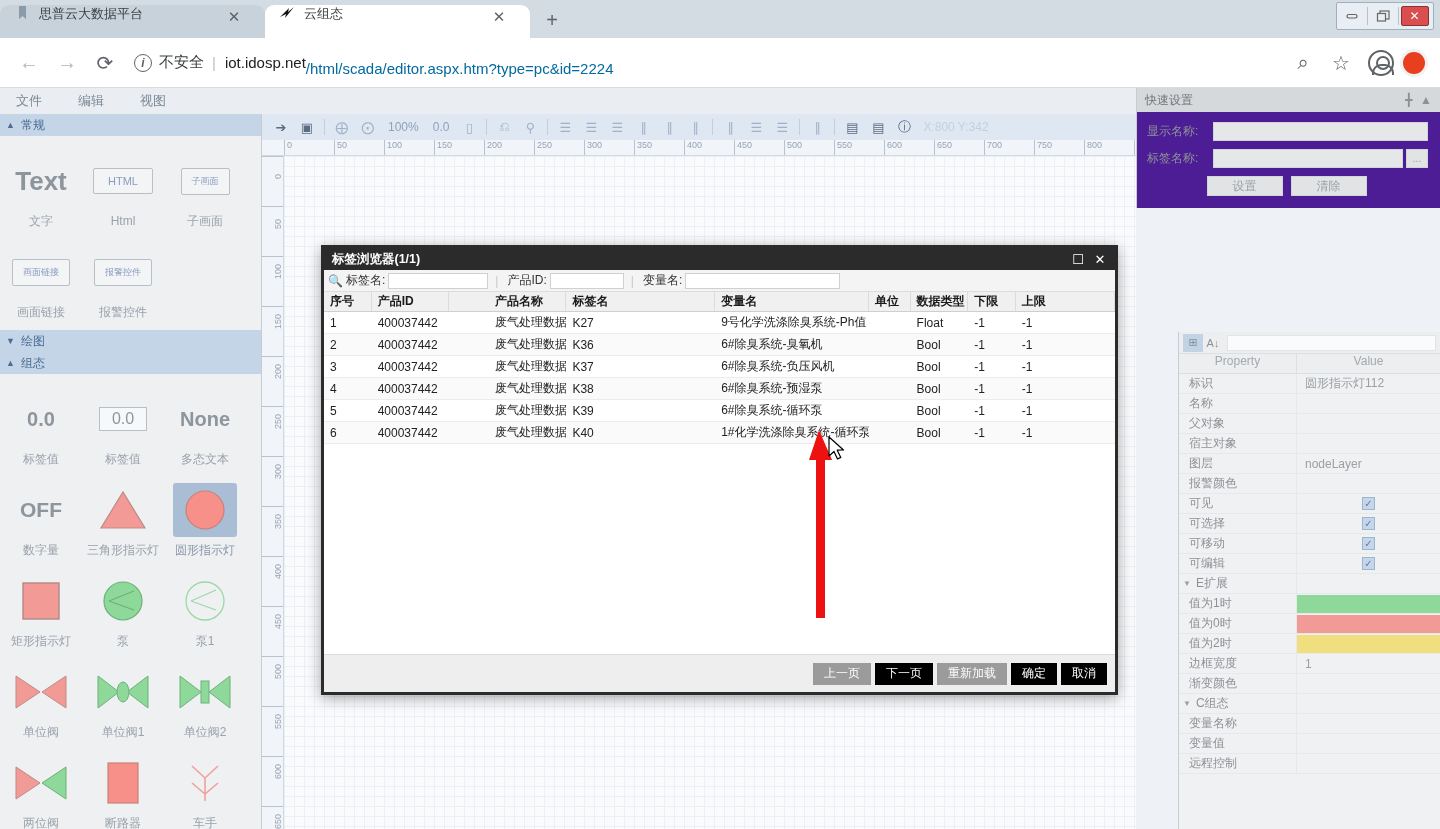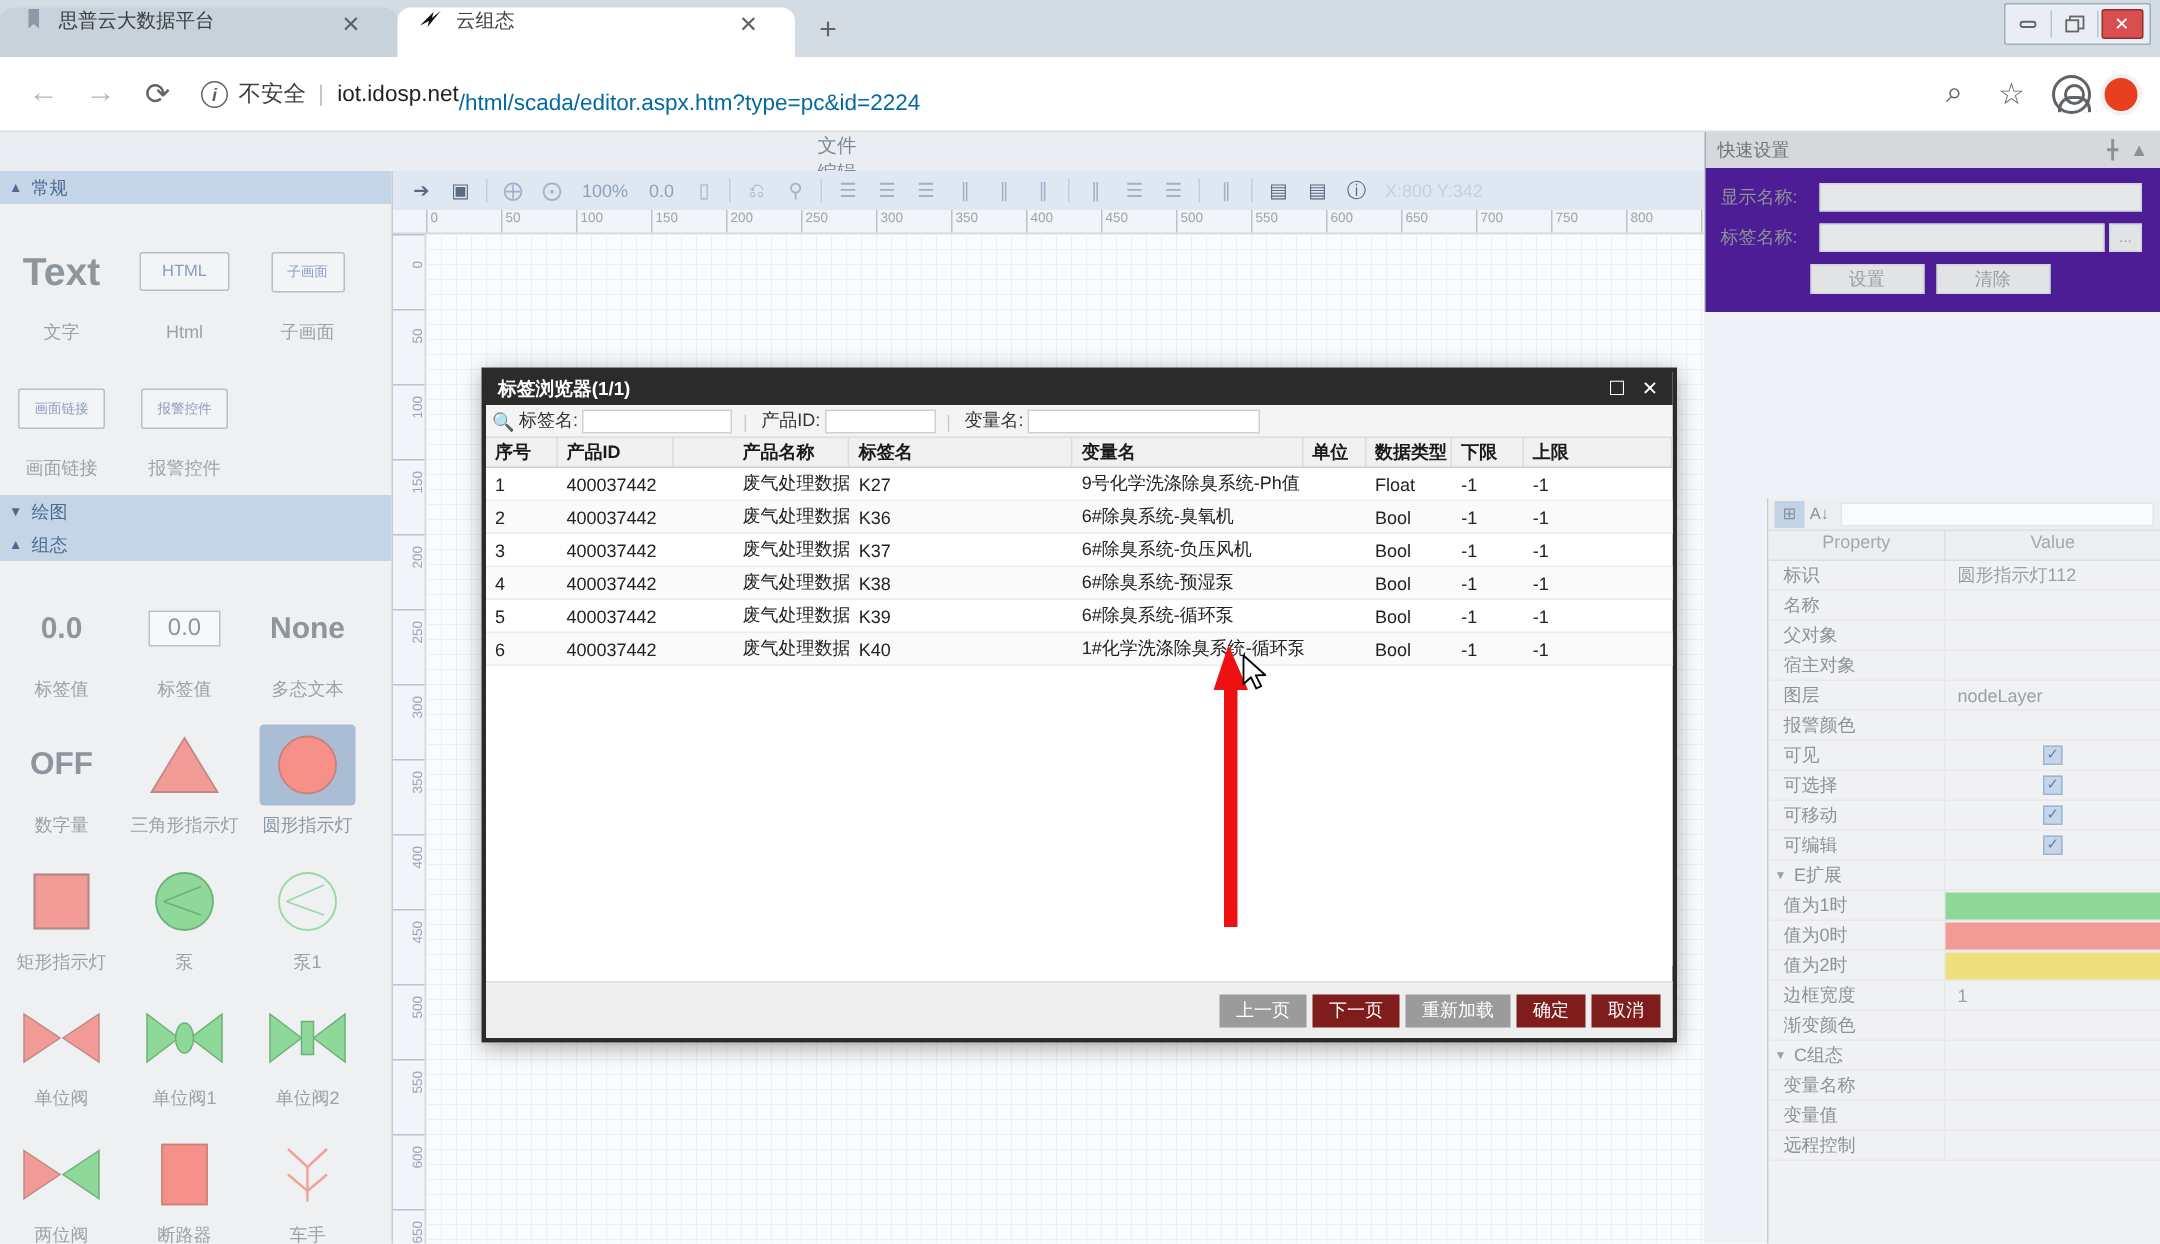--- a/index.html
+++ b/index.html
@@ -70,21 +70,21 @@
                        border-radius:9px 9px 0 0; border:2px solid #5f6368; border-bottom:none; }
   .profile-ico { width:28px; height:28px; border-radius:50%; background:#e8401e;
                  border:3px solid #f2f2f2; }
 
   
   .app { position:absolute; left:0; top:88px; width:1440px; height:741px; background:#eef1f5; }
 
   
   .menubar { position:absolute; left:0; top:0; width:1136px; height:26px;
              background:#eaeef3; display:flex; align-items:center; padding-left:16px;
-             font-size:13px; color:#7d8894;flex-direction:column; }
+             font-size:13px; color:#7d8894; }
   .menubar .mi { margin-right:36px; }
 
   
   .leftpanel { position:absolute; left:0; top:26px; width:262px; height:715px;
                background:#eef0f2; border-right:1px solid #c8ccd0; overflow:hidden; }
   .grp-hdr { height:22px; background:#c5d5e8; display:flex; align-items:center;
              padding-left:6px; color:#4a6c94; font-size:12px; }
   .grp-hdr .tri { font-size:9px; margin-right:6px; }
   .palette { display:flex; flex-wrap:wrap; padding:8px 0 4px 0; }
   .pal-item { width:82px; display:flex; flex-direction:column; align-items:center;
@@ -198,21 +198,21 @@
   .c-tag { width:150px; } .c-var { width:155px; } .c-unit { width:42px; }
   .c-dtype { width:58px; } .c-lo { width:48px; } .c-hi { width:100px; }
   .tbl-body { height:332px; background:#fff; }
 
   .dlg-foot { position:absolute; left:0; bottom:0; width:100%; height:38px;
               background:#eeeeee; border-top:1px solid #dcdcdc;
               display:flex; align-items:center; justify-content:flex-end; padding-right:8px; gap:4px; }
   .dbtn { height:22px; padding:0 11px; font-size:12px; color:#fff;
           display:flex; align-items:center; justify-content:center; border:none; }
   .dbtn.gray { background:#9b9b9b; }
-  .dbtn.red  { background:#7f1d1d; }
+  .dbtn.red  { background:#000000; }
 
   
   .arrow-svg { position:absolute; left:805px; top:430px; pointer-events:none; }
   .cursor-svg { position:absolute; left:828px; top:436px; pointer-events:none; }
 </style>
 </head>
 <body>
 
 <div class="chrome-tabstrip">
   <div class="tab inactive">

